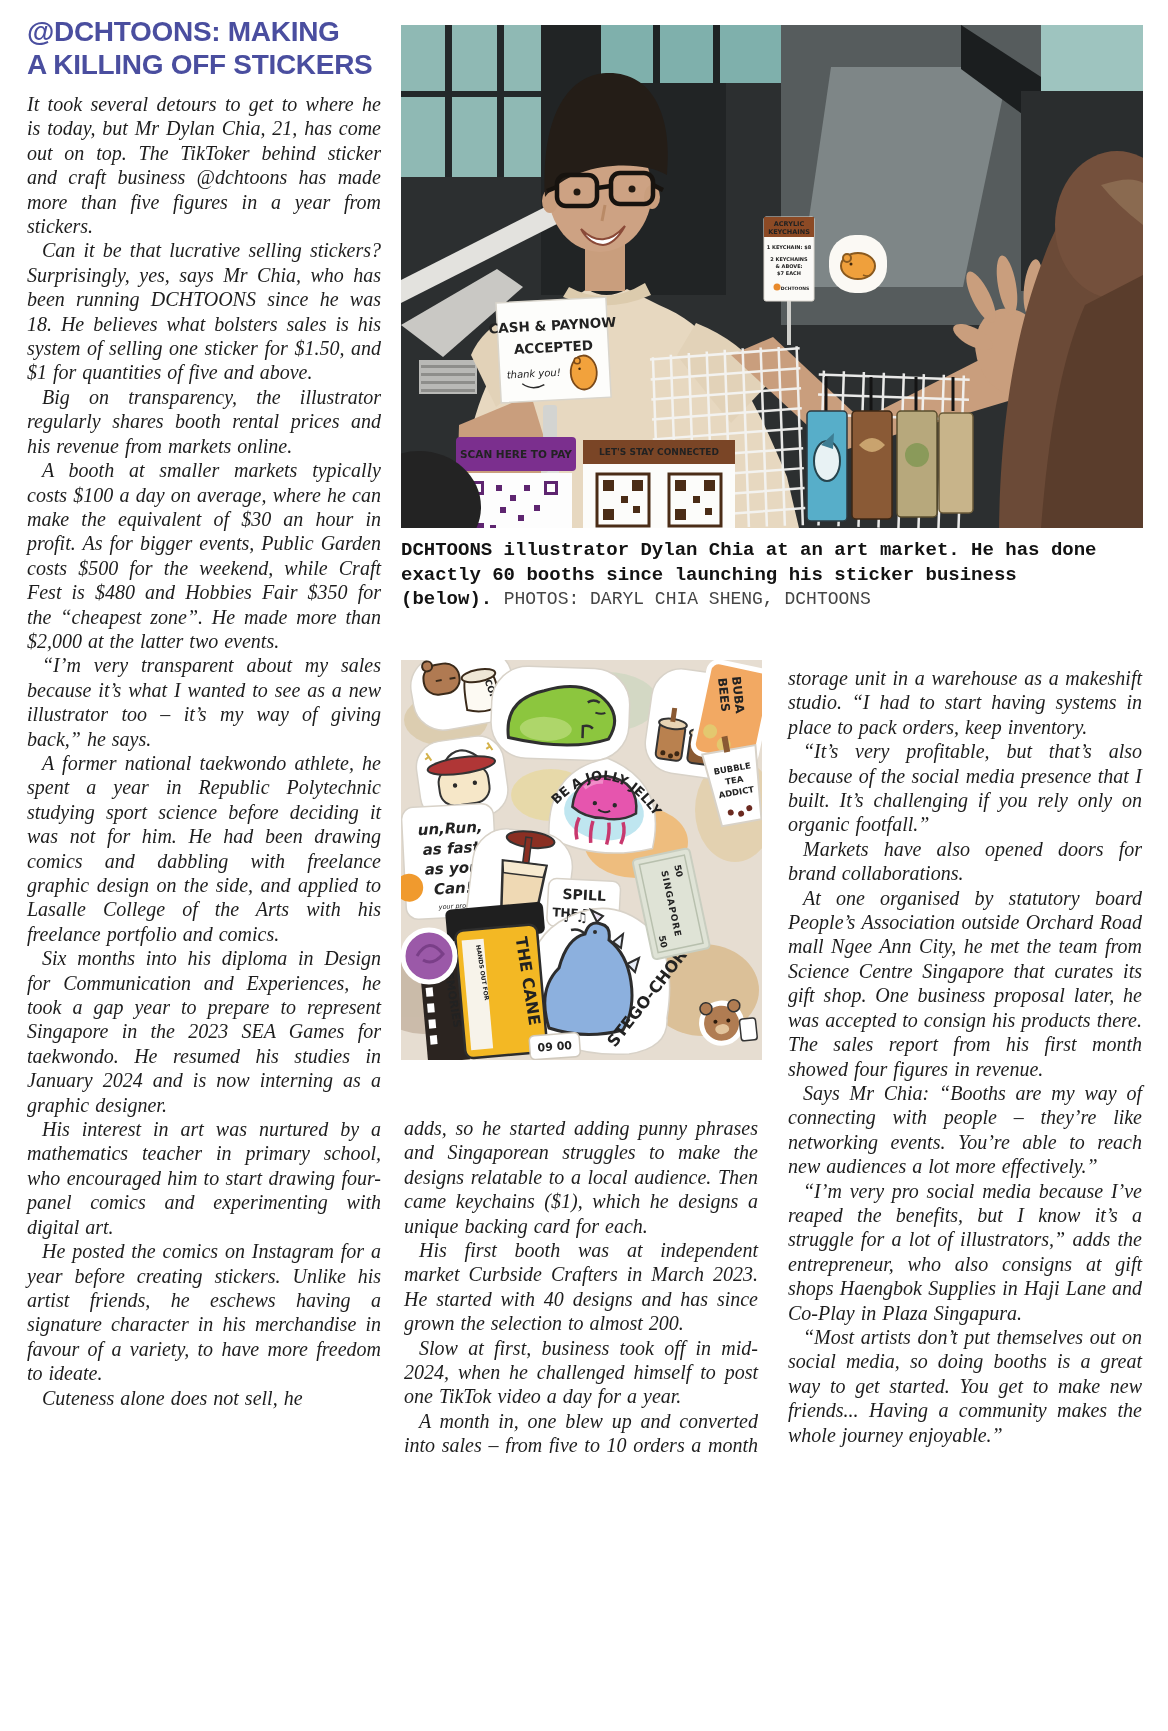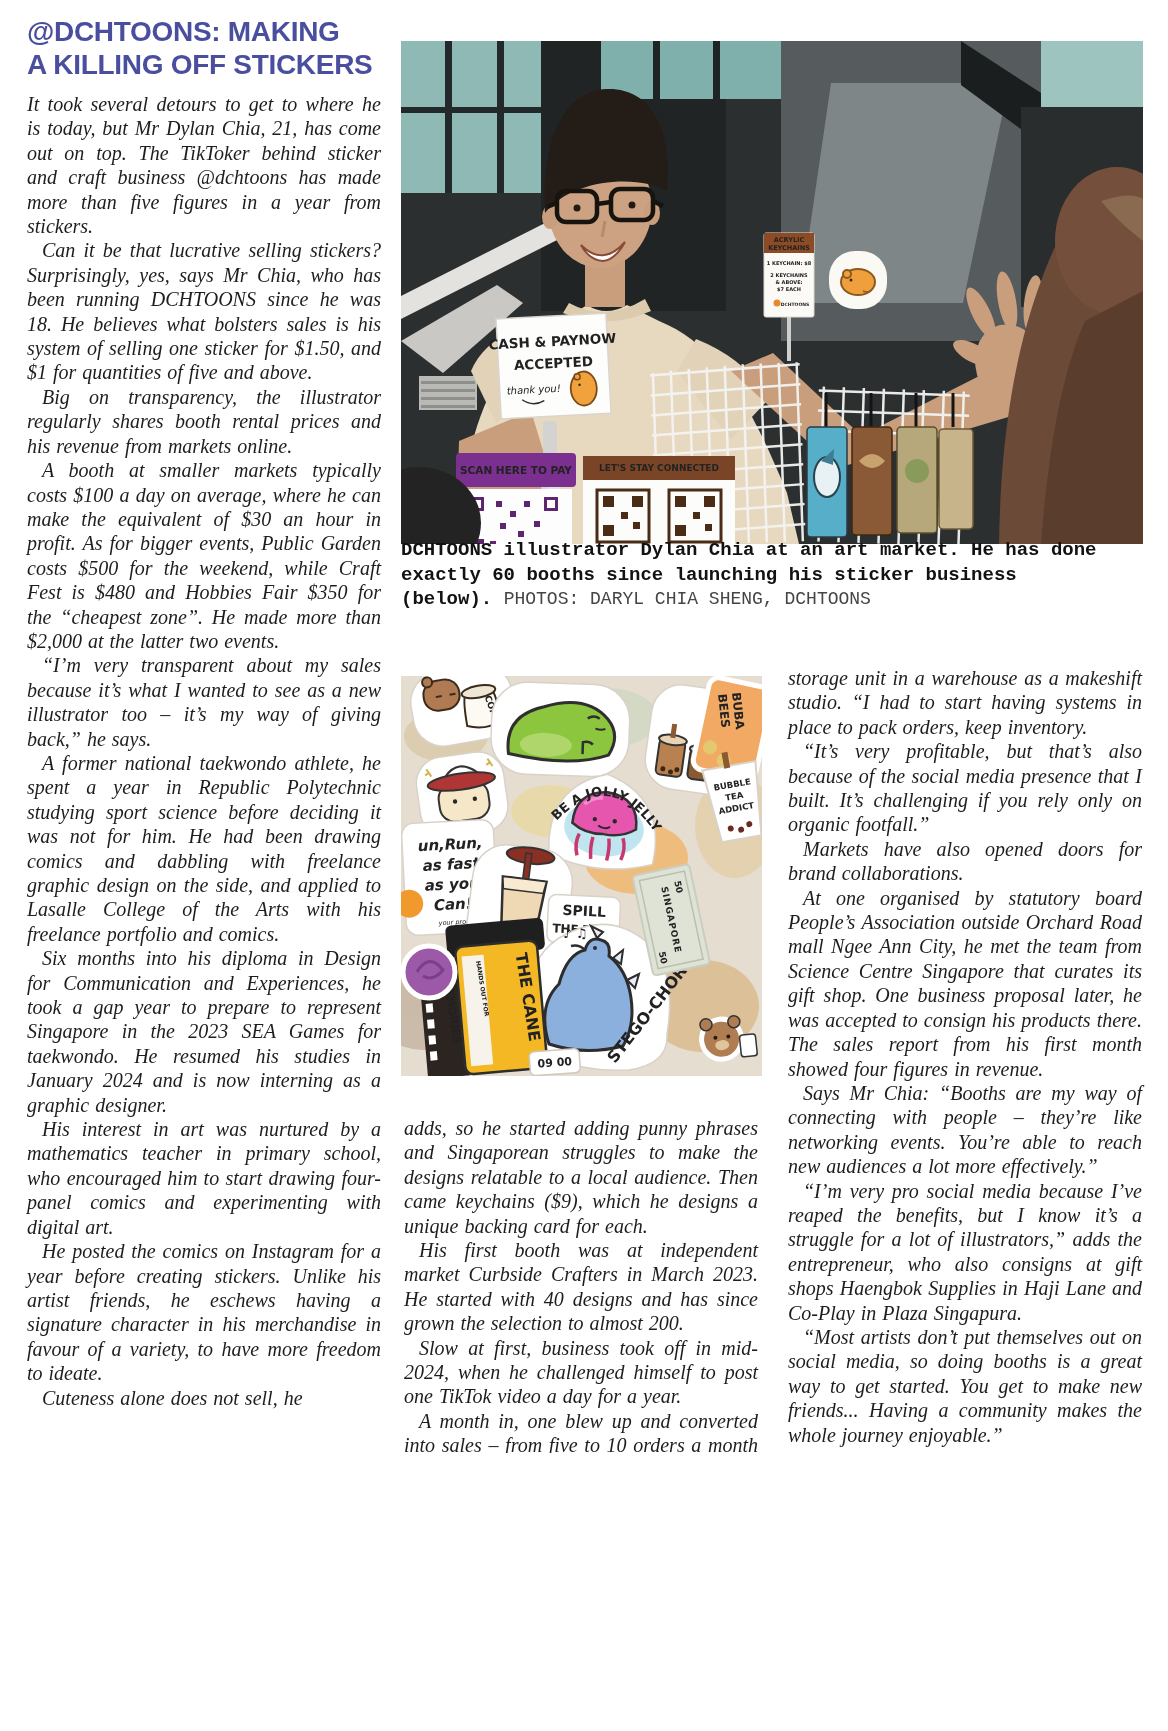--- a/index.html
+++ b/index.html
@@ -8,21 +8,21 @@
   .headline { position:absolute; left:27px; top:16px; width:370px;
               font-family:"Liberation Sans", sans-serif; font-weight:700;
               font-size:28px; line-height:1.17; letter-spacing:-0.3px; color:#4a4e9f; }
   .col { position:absolute; width:354px; font-size:20px; line-height:24.4px;
          color:#1d1d1d; text-align:justify; word-spacing:1px;font-style:italic; }
   .col p { margin:0; }
   .col p.ind { text-indent:15px; }
   .col1 { left:27px;  top:92px; }
   .col2 { left:404px; top:1116px; }
   .col3 { left:788px; top:666px; }
-  .photo { position:absolute; overflow:hidden; background:#2c2f30;margin-top:16px; }
+  .photo { position:absolute; overflow:hidden; background:#2c2f30; }
   .photo-market   { left:401px; top:25px;  width:742px; height:503px; }
   .photo-stickers { left:401px; top:660px; width:361px; height:400px; background:#e6ddd1; }
   .caption { position:absolute; left:401px; top:538px; width:708px;
              font-family:Liberation Mono, monospace; font-size:19px;
              line-height:24.5px; color:#121212; }
   .caption .bold { font-weight:700; }
   .caption .credit { font-weight:400; color:#454545; font-size:18px; }
   .rule  { position:absolute; left:788px; top:1658px; width:352px; height:0;
            border-top:2px solid #2e2e2e; }
   .email { position:absolute; left:788px; top:1674px;
@@ -421,21 +421,21 @@
       </g>
 
       <g transform="translate(128,376) rotate(-4)">
         <rect x="0" y="0" width="50" height="24" rx="5" fill="#fff" stroke="#d0c9bd" stroke-width="1.5"></rect>
         <text x="25" y="16" font-size="11" font-weight="bold" fill="#3a3a3a" text-anchor="middle">09 00</text>
       </g>
     </svg>
   </div>
 
   <div class="col col2">
-    <p>adds, so he started adding punny phrases and Singaporean struggles to make the designs relatable to a local audience. Then came keychains ($9), which he designs a unique backing card for each.</p>
+    <p>adds, so he started adding punny phrases and Singaporean struggles to make the designs relatable to a local audience. Then came keychains ($1), which he designs a unique backing card for each.</p>
     <p class="ind">His first booth was at independent market Curbside Crafters in March 2023. He started with 40 designs and has since grown the selection to almost 200.</p>
     <p class="ind">Slow at first, business took off in mid-2024, when he challenged himself to post one TikTok video a day for a year.</p>
     <p class="ind">A month in, one blew up and converted into sales – from five to 10 orders a month to 700 at its peak. He also gained almost 10,000 followers in under two months.</p>
     <p class="ind">“Seeing digital views turn into real money was shocking,” recalls Mr Chia, who now rents a 136 sq ft</p>
   </div>
 
   <div class="col col3">
     <p>storage unit in a warehouse as a makeshift studio. “I had to start having systems in place to pack orders, keep inventory.</p>
     <p class="ind">“It’s very profitable, but that’s also because of the social media presence that I built. It’s challenging if you rely only on organic footfall.”</p>
     <p class="ind">Markets have also opened doors for brand collaborations.</p>

